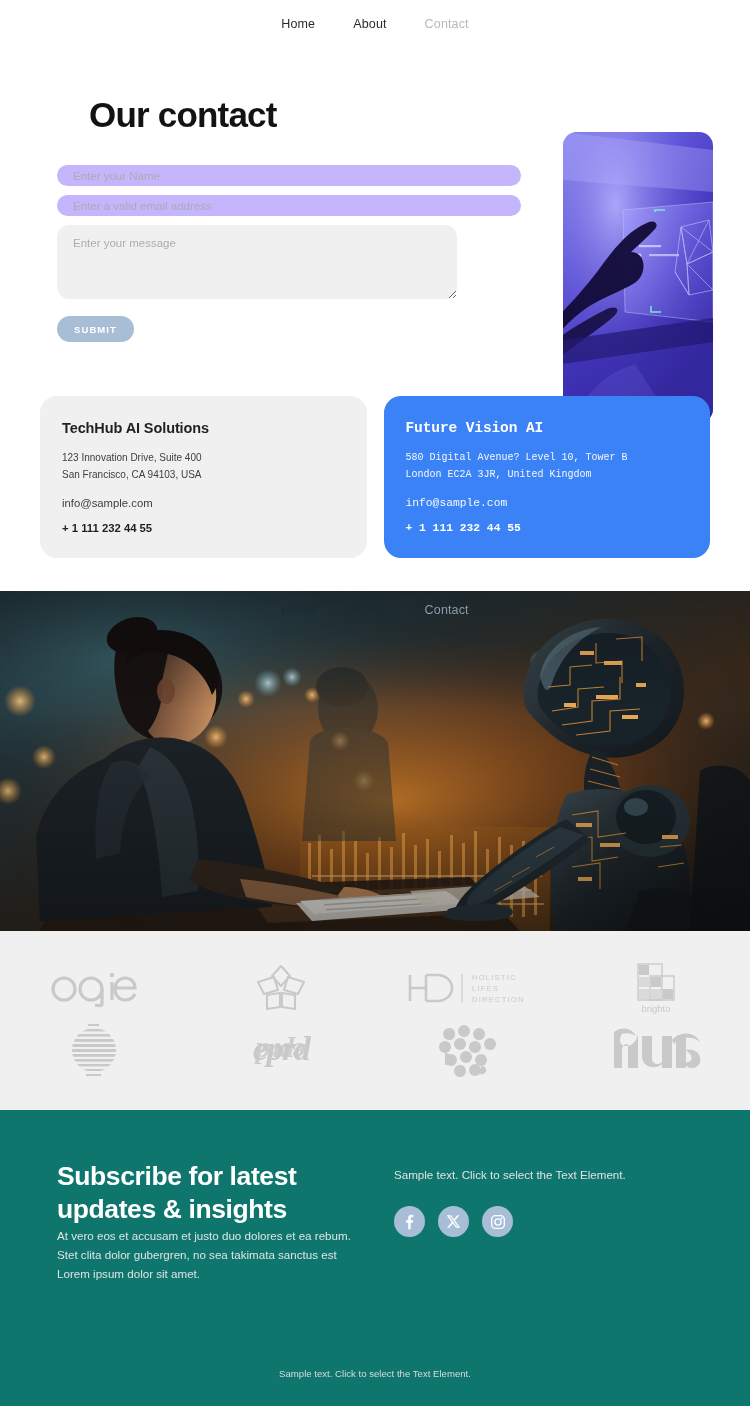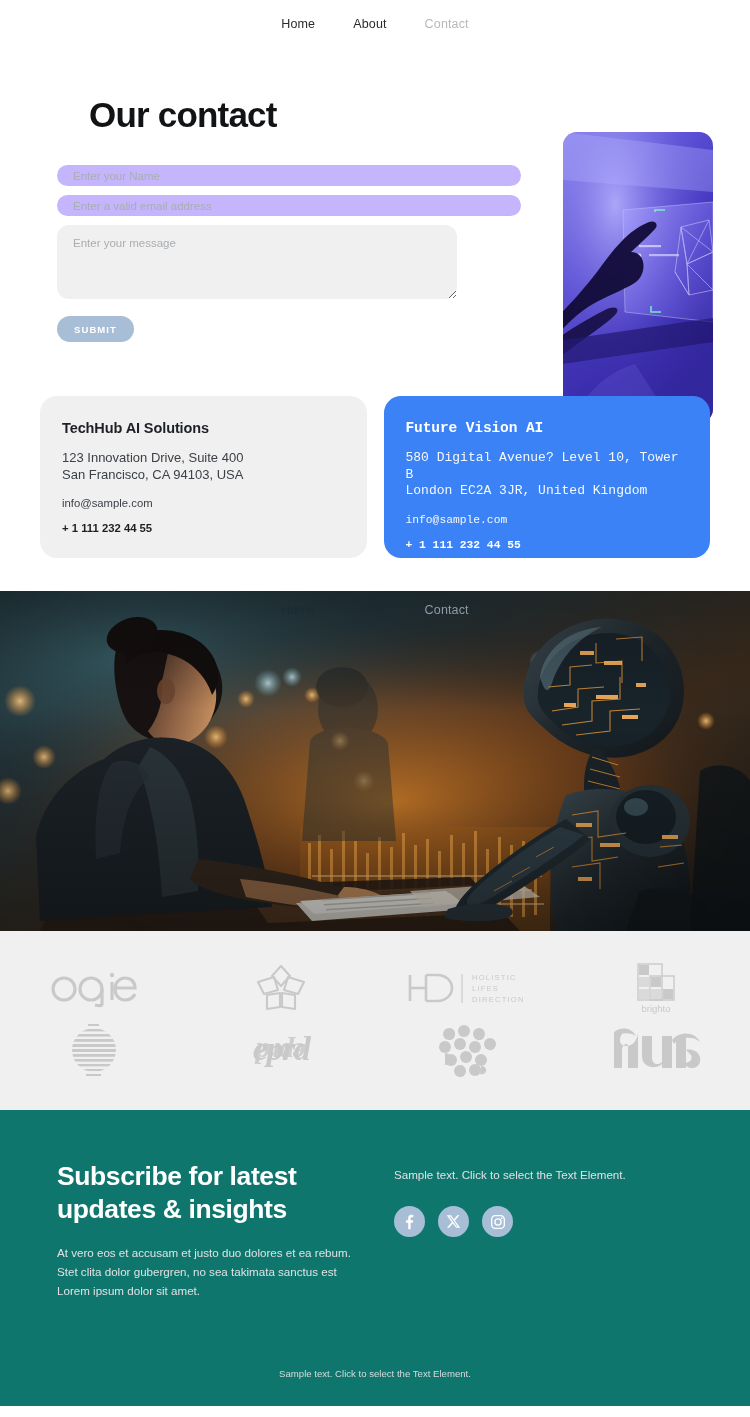--- a/index.html
+++ b/index.html
@@ -125,21 +125,21 @@
   .card.blue  { background: #3b82f6; font-family: Liberation Mono, monospace; }
   .card-title {
     font-size: 14.5px;
     font-weight: 700;
     margin-bottom: 14px;
     letter-spacing: -0.1px;
   }
   .card.light .card-title { color: #1d2024; }
   .card.blue  .card-title { color: #ffffff; }
   .card-line {
-    font-size: 13px;
+    font-size: 10px;
     line-height: 16.5px;
   }
   .card.light .card-line { color: #3c4147; }
   .card.blue  .card-line { color: #f4f8fc; }
   .card-email {
     font-size: 11.3px;
     margin-top: 14px;
   }
   .card.light .card-email { color: #3c4147; }
   .card.blue  .card-email { color: #f4f8fc; }
@@ -202,21 +202,20 @@
     width: 300px;
   }
   .footer-title {
     font-size: 26.5px;
     font-weight: 700;
     color: #ffffff;
     line-height: 33px;
     letter-spacing: -0.4px;
   }
   .footer-body {
-    margin-top: 17px;
     font-size: 11.6px;
     line-height: 19px;
     color: #dfe2e4;
   }
   .footer-right {
     position: absolute;
     left: 394px; top: 58px;
   }
   .footer-sample {
     font-size: 11.6px;

